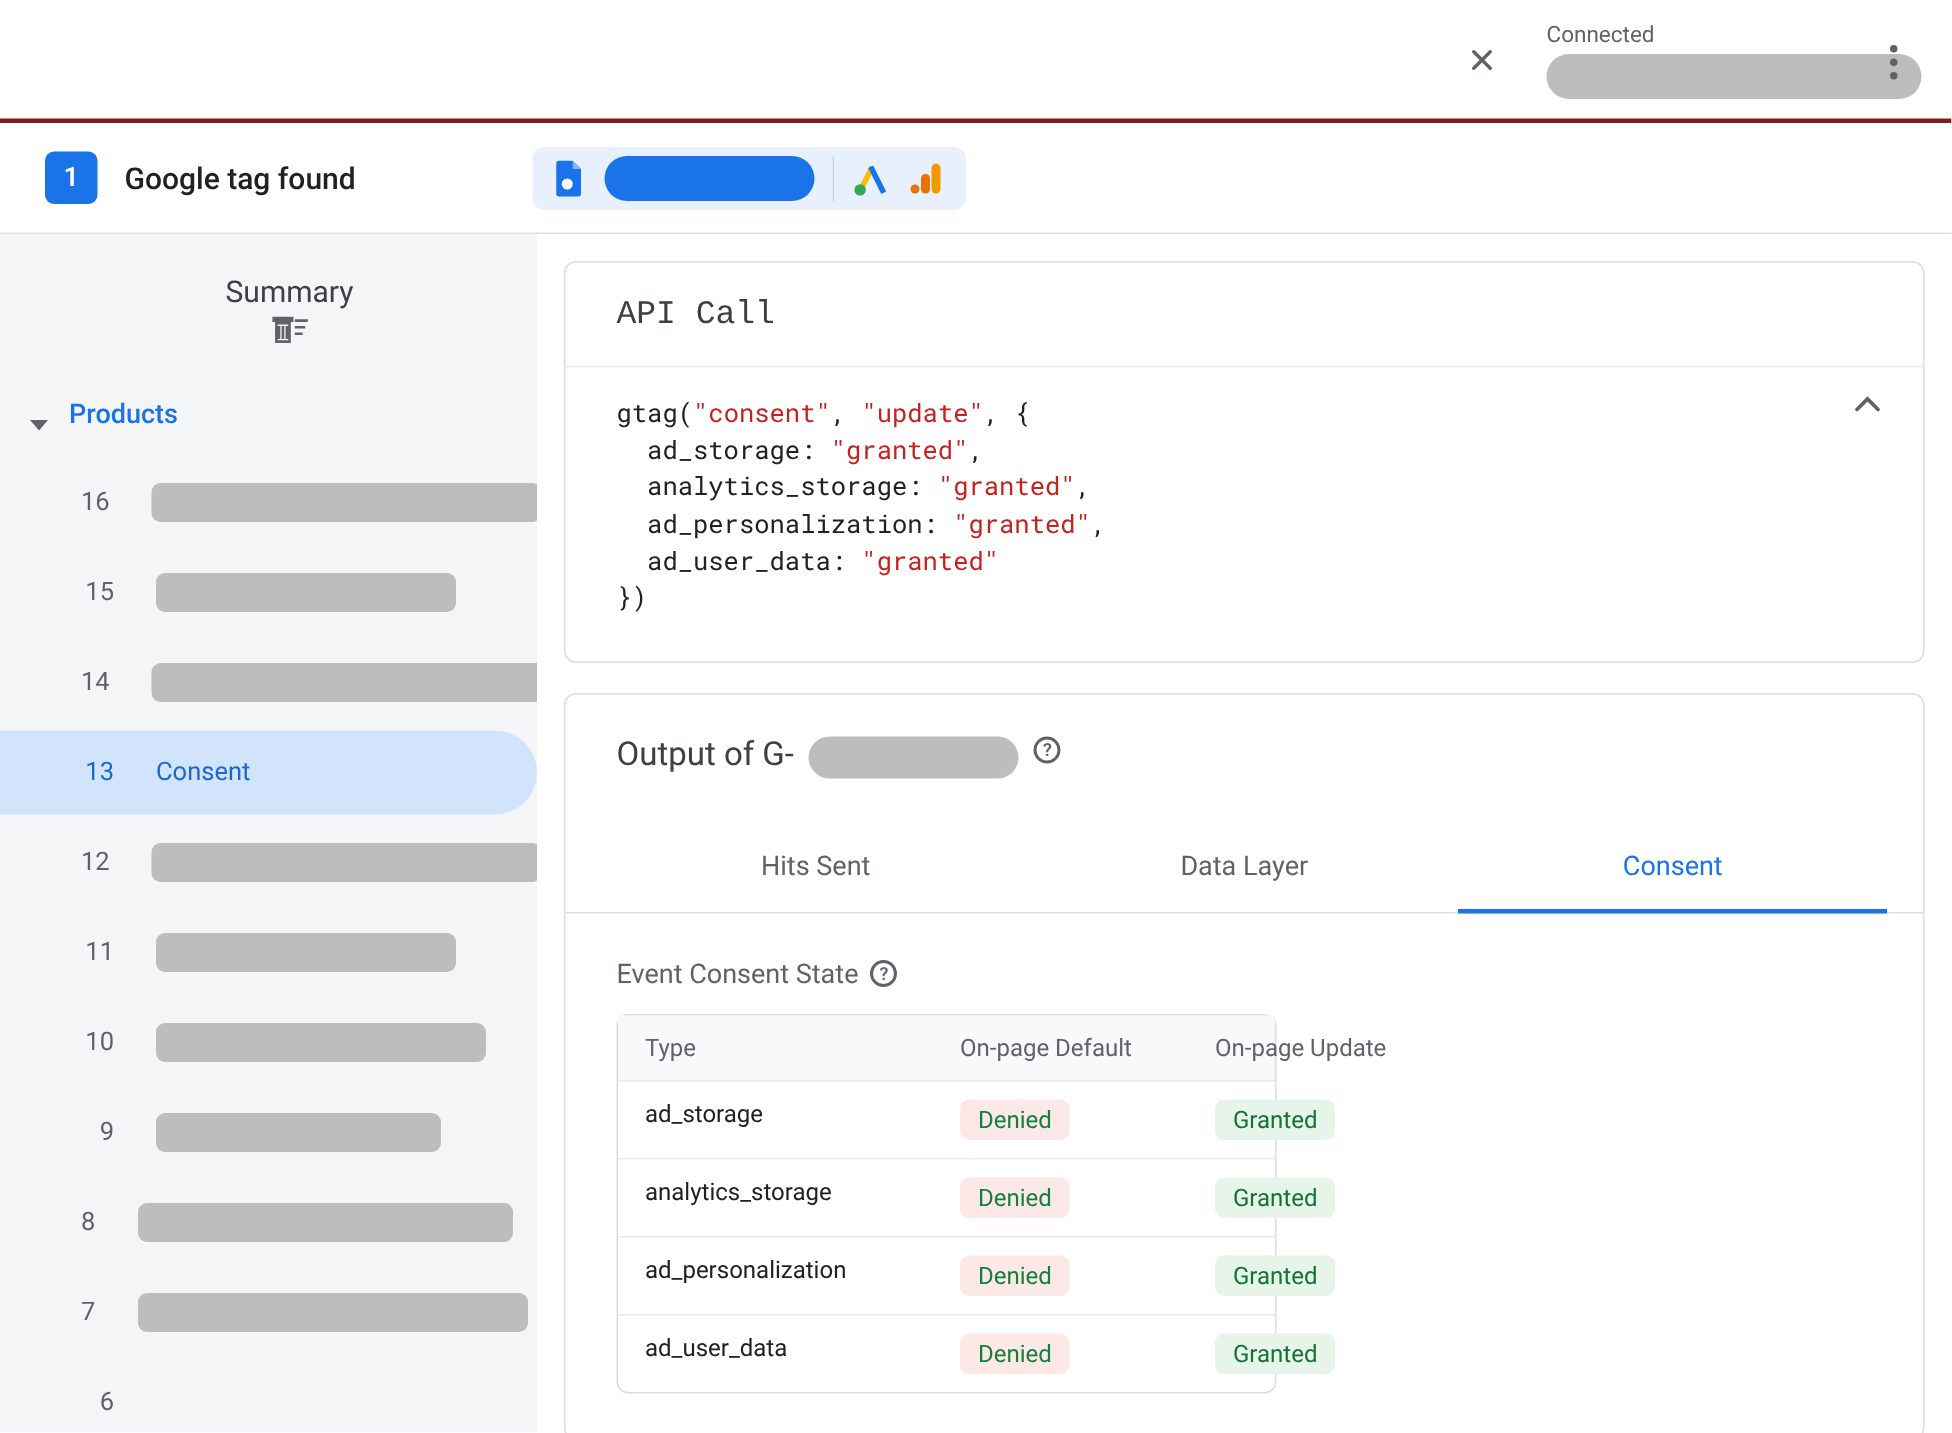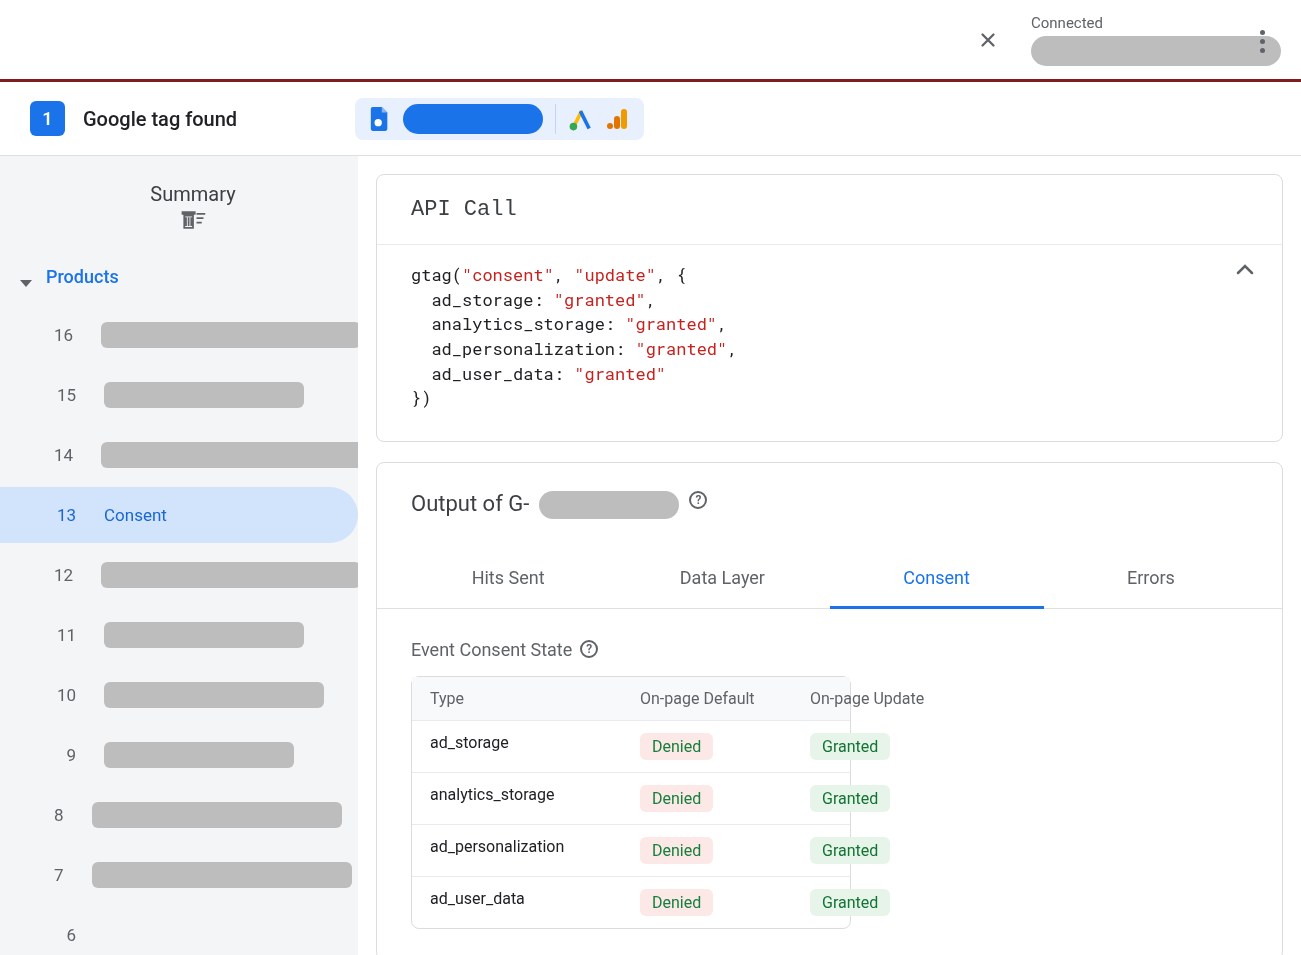--- a/index.html
+++ b/index.html
@@ -400,21 +400,20 @@
       <div class="output-hdr">
         <span>Output of G-</span>
           <span class="red-mask"></span>
         <span class="help-circ">?</span>
       </div>
 
       <div class="tabs">
         <div class="tab">Hits Sent</div>
         <div class="tab">Data Layer</div>
         <div class="tab active">Consent</div>
-        <div class="tab">Errors</div>
       </div>
 
       <div class="subhdr">
         <span>Event Consent State</span>
         <span class="help-circ">?</span>
       </div>
 
       <div class="consent-table">
         <div class="ct-row ct-head">
           <div class="ct-cell c-type">Type</div>

